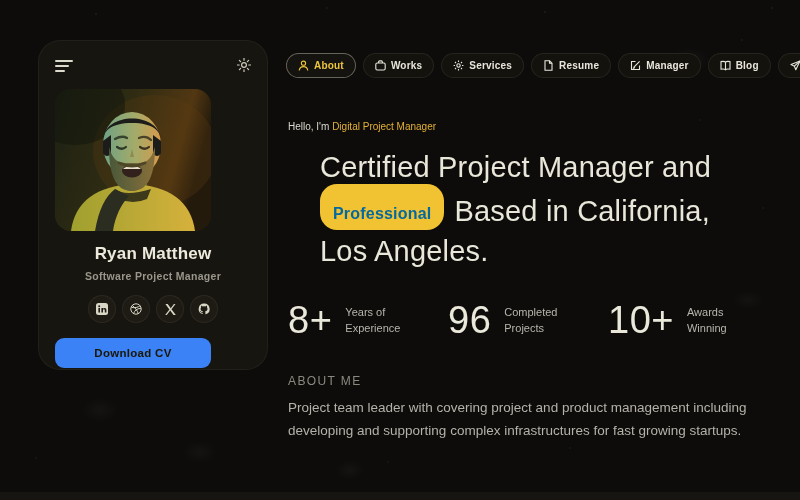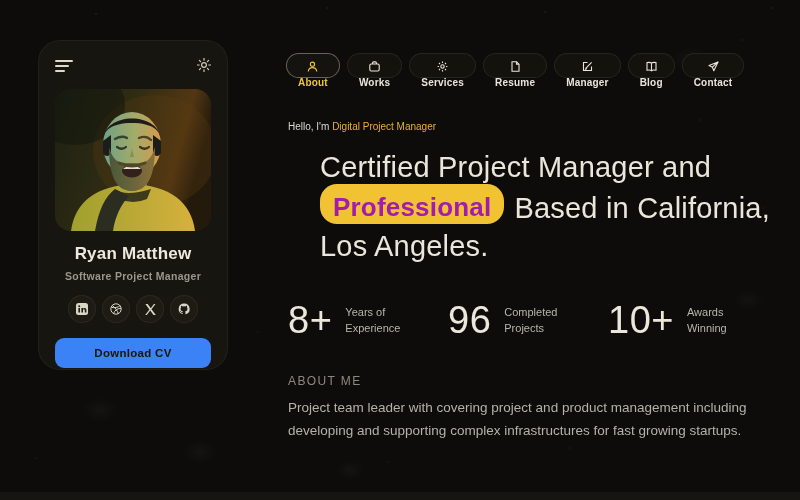--- a/index.html
+++ b/index.html
@@ -22,50 +22,50 @@
       radial-gradient(circle 2px at 258px 332px, rgba(255,255,255,.06), transparent 70%),
       radial-gradient(ellipse 28px 18px at 690px 60px,  rgba(255,255,255,.035), transparent 70%),
       radial-gradient(ellipse 24px 16px at 200px 452px, rgba(255,255,255,.03), transparent 70%),
       radial-gradient(ellipse 26px 18px at 100px 410px, rgba(255,255,255,.03), transparent 70%),
       radial-gradient(ellipse 22px 14px at 748px 300px, rgba(255,255,255,.028), transparent 70%),
       radial-gradient(ellipse 20px 14px at 350px 470px, rgba(255,255,255,.03), transparent 70%);
   }
   .bottom-strip { position:absolute; left:0; bottom:0; width:800px; height:8px; background:#161511; }
 
   
-  .card { position:absolute; left:38px; top:40px; width:190px; height:330px;
+  .card { position:absolute; left:38px; top:40px; width:230px; height:330px;
           background:#17150f; border:1px solid rgba(255,255,255,.05); border-radius:22px; padding:16px; }
   .card-head { display:flex; justify-content:space-between; align-items:center; height:16px; margin-top:2px; color:#dcdacd; }
   .burger { cursor:pointer; }
   .sun { cursor:pointer; color:#cfccbe; }
   .photo { margin-top:14px; width:156px; height:142px; border-radius:16px; overflow:hidden; background:#20210f; }
   .photo svg { display:block; }
   .p-name { margin-top:13px; text-align:center; font-size:17px; font-weight:700; letter-spacing:.2px; color:#edeadd; }
   .p-title { margin-top:6px; text-align:center; font-size:10.5px; color:#99968c; letter-spacing:.3px;font-weight:bold; }
   .socials { margin-top:13px; display:flex; justify-content:center; gap:6px; }
   .soc { width:28px; height:28px; border-radius:50%; background:#1d1b14; border:1px solid rgba(255,255,255,.06);
          display:flex; align-items:center; justify-content:center; color:#d9d6c6; cursor:pointer; }
   .dl-btn { margin-top:15px; width:156px; height:30px; border:none; border-radius:9px; background:#3b82f6;
             color:#1b1706; font-weight:700; font-size:11.5px; letter-spacing:.3px; font-family:inherit; cursor:pointer; }
 
   
   .nav { position:absolute; left:286px; top:53px; display:flex; gap:7px; }
   .nav-pill { height:25px; padding:7px 11px; display:inline-flex; align-items:center; gap:5px;
               background:#14120d; border:1px solid rgba(255,255,255,.08); border-radius:13px;
-              color:#e8e6dc; font-size:10px; font-weight:700; letter-spacing:.2px; font-family:inherit; cursor:pointer;flex-direction:column; }
+              color:#e8e6dc; font-size:10px; font-weight:700; letter-spacing:.2px; font-family:inherit; cursor:pointer; }
   .nav-pill.active { color:#edc53d; border-color:rgba(236,228,206,.38); background:#151310; }
   .nav-pill svg { flex:0 0 auto; }
 
   
   .greeting { position:absolute; left:288px; top:121px; font-size:10px; color:#dbd9cf; }
   .greeting .gold { color:#e5b135; }
   .heading { position:absolute; left:288px; top:148px; width:455px; font-size:29px; line-height:38px;
              font-weight:500; color:#e9e7d9; letter-spacing:.2px;margin-left:32px; }
-  .hl-pill { display:inline-block; background:#f1c232; color:#a21caf; font-weight:700; font-size:26px;
-             line-height:29px; padding:9px 13px 2px; border-radius:17px; transform:translateY(-2px); }
+  .hl-pill { display:inline-block; background:#f1c232; color:#0369a1; font-weight:700; font-size:16px;
+             line-height:29px; padding:15px 13px 2px; border-radius:17px; transform:translateY(-2px); }
   .h-rest { margin-left:10px; }
 
   
   .stats { position:absolute; left:288px; top:297px; display:flex; width:490px; }
   .stat { width:160px; display:flex; align-items:center; gap:13px; }
   .stat-value { font-size:38px; font-weight:500; color:#eae8da; line-height:46px; letter-spacing:.5px; }
   .stat-label { font-size:11px; line-height:16px; color:#b7b5ac; }
   .stat-label span { display:block; }
 
   

